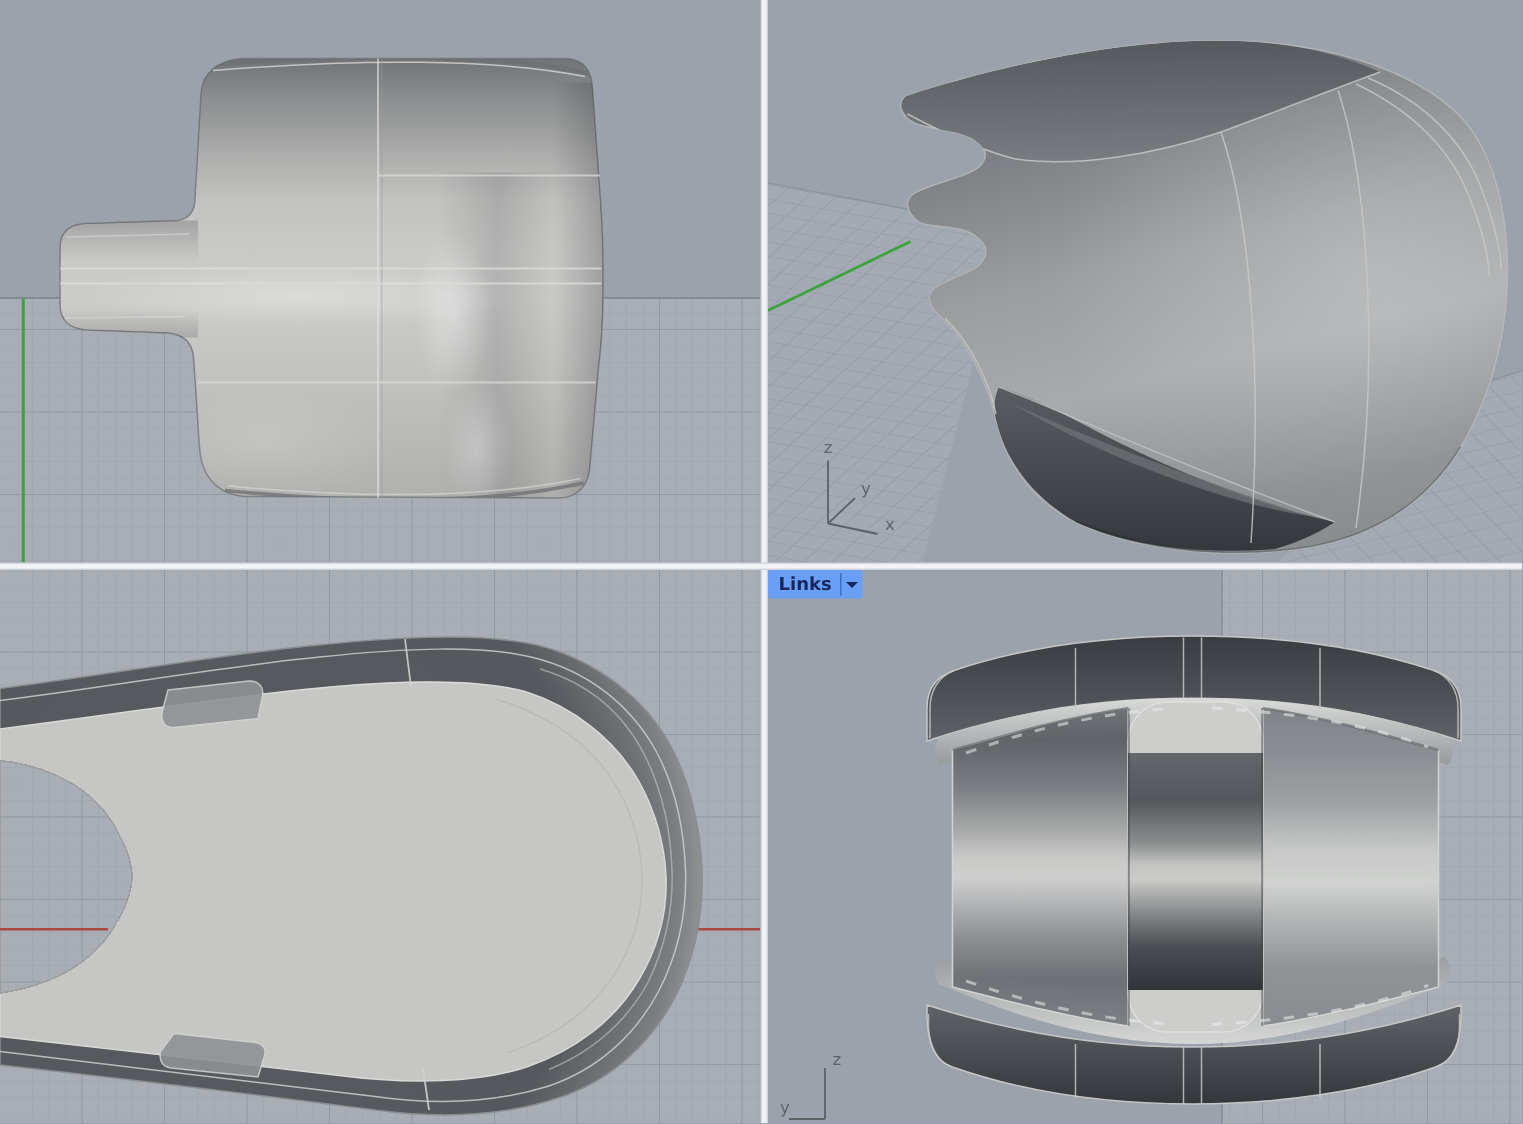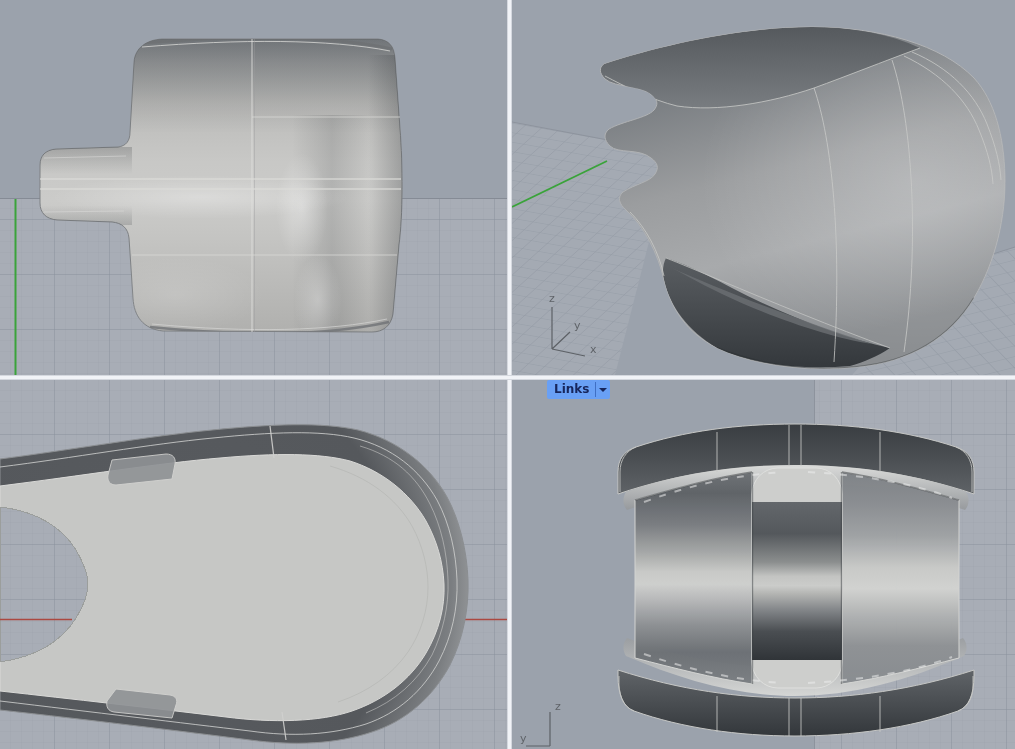--- a/index.html
+++ b/index.html
@@ -9,21 +9,21 @@
   .vp svg{display:block;}
   #vp-tl{left:0;top:0;width:507px;height:375px;}
   #vp-tr{left:512px;top:0;width:503px;height:375px;}
   #vp-bl{left:0;top:380px;width:507px;height:369px;}
   #vp-br{left:512px;top:380px;width:503px;height:369px;}
   .divider-v{position:absolute;left:507px;top:0;width:5px;height:749px;
     background:linear-gradient(90deg,#c6cad2,#f1f3f7 30%,#f1f3f7 70%,#c6cad2);}
   .divider-h{position:absolute;left:0;top:375px;width:1015px;height:5px;
     background:linear-gradient(180deg,#c6cad2,#f1f3f7 30%,#f1f3f7 70%,#c6cad2);}
   .vp-tab{position:absolute;left:0;top:0;height:19px;display:flex;align-items:center;
-    background:#69a0f5;border-radius:2px;padding-left:7px;z-index:5;margin-left:35px;}
+    background:#69a0f5;border-radius:2px;padding-left:7px;z-index:5;}
   .vp-tab .tab-label{font-size:12px;font-weight:bold;color:#17265c;padding-right:6px;line-height:19px;}
   .vp-tab .tab-sep{width:1px;height:15px;background:#3f6fc4;}
   .vp-tab .tab-arrow-box{width:14px;height:19px;display:flex;align-items:center;justify-content:center;}
   .vp-tab .tab-arrow-box i{display:block;width:0;height:0;border-left:4px solid transparent;
     border-right:4px solid transparent;border-top:4px solid #17265c;}
   text.giz{font-size:11px;fill:#5f6368;}
 </style>
 </head>
 <body>
 

